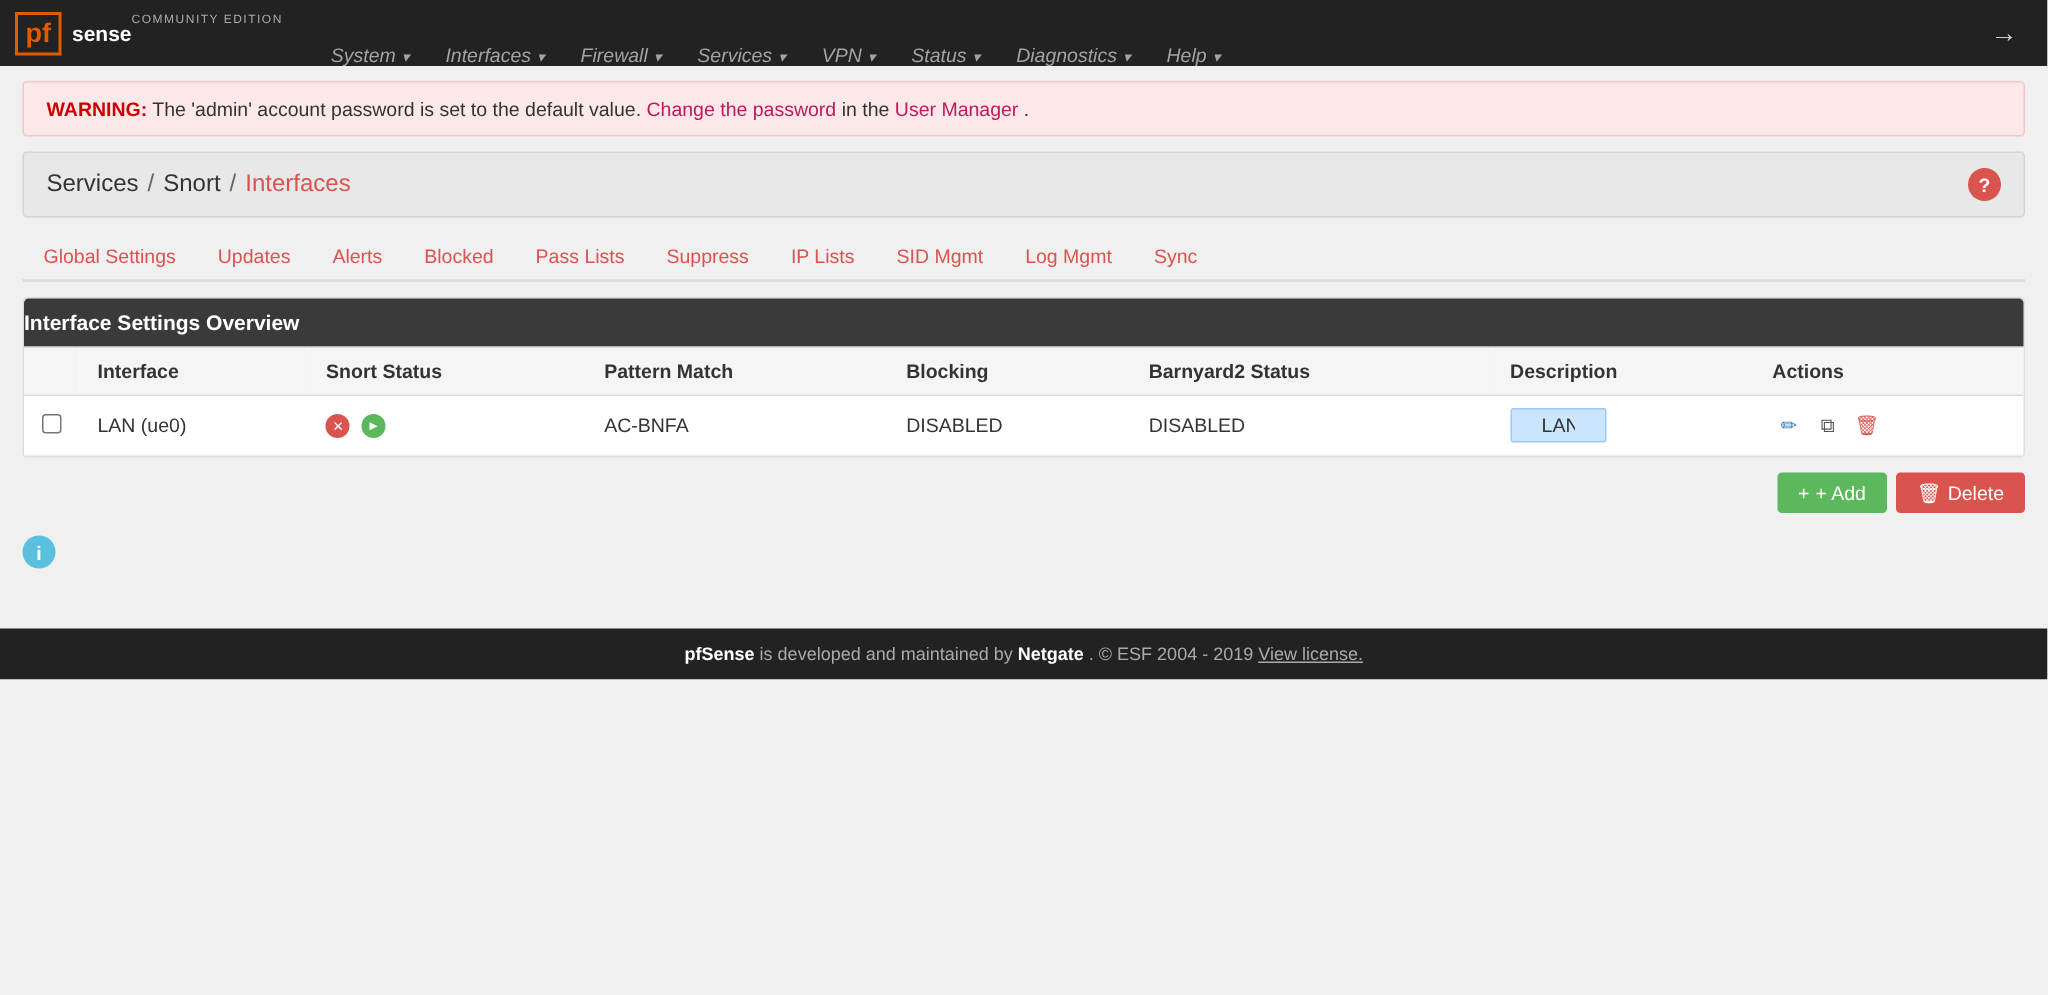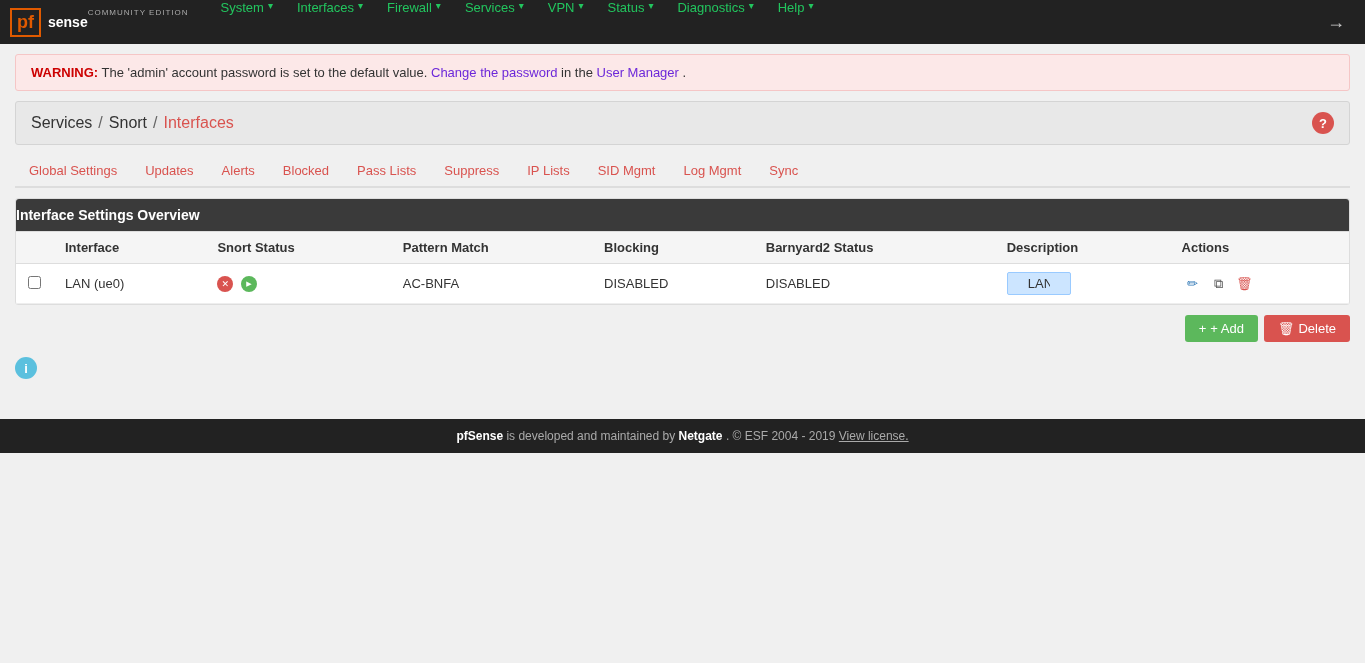--- a/index.html
+++ b/index.html
@@ -25,27 +25,28 @@
       text-transform: uppercase;
     }
     .navbar-logo-box {
       border: 2px solid #e05a00;
       padding: 2px 5px;
       margin-right: 4px;
     }
     .nav-item {
       position: relative;
       display: inline-flex;
-      align-items: flex-start;
+      align-items: flex-end;
       padding: 0 12px;
       height: 44px;
-      color: #22c55e;
+      color: #a3a3a3;
       cursor: pointer;
       font-size: 13px;
       white-space: nowrap;
+      font-style: italic;
     }
     .nav-item .caret {
       margin-left: 4px;
       font-size: 10px;
     }
     .nav-spacer { flex: 1; }
     .nav-logout {
       color: #ccc;
       cursor: pointer;
       font-size: 18px;
@@ -56,21 +57,21 @@
     .warning-banner {
       background: #fce8e8;
       border: 1px solid #f5c6c6;
       border-radius: 3px;
       margin: 10px 15px;
       padding: 10px 15px;
       font-size: 13px;
       color: #333;
     }
     .warning-banner .warn-label { color: #c00; font-weight: bold; }
-    .warning-banner a { color: #6d28d9; text-decoration: none; text-align: center; }
+    .warning-banner a { color: #be185d; text-decoration: none; text-align: center; }
 
     
     .breadcrumb-bar {
       background: #e8e8e8;
       border: 1px solid #d4d4d4;
       border-radius: 3px;
       margin: 10px 15px;
       padding: 10px 15px;
       display: flex;
       align-items: center;

